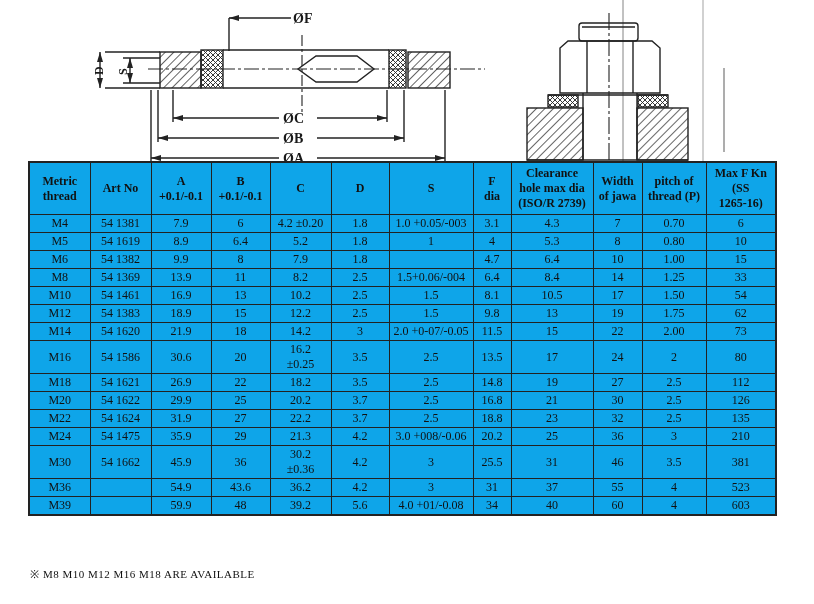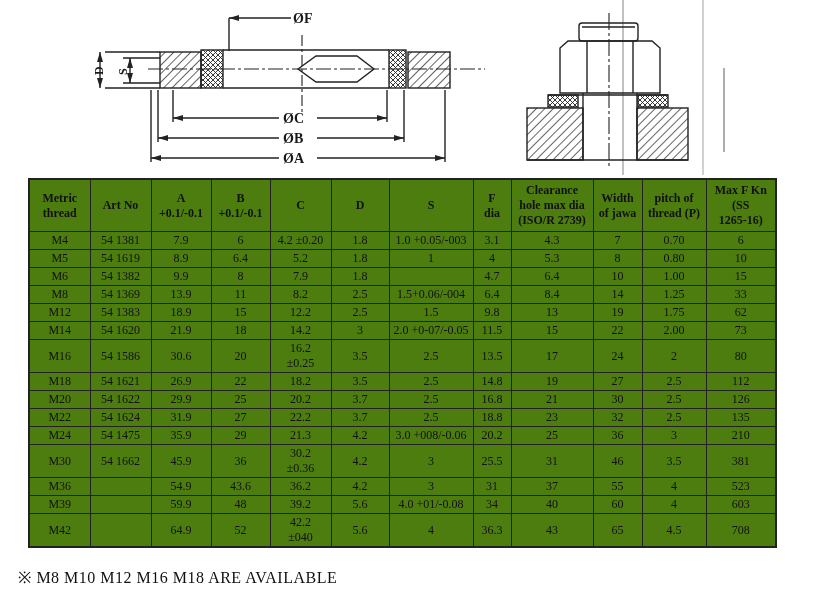--- a/index.html
+++ b/index.html
@@ -8,37 +8,37 @@
     background:#ffffff;
     font-family:"Liberation Serif", serif;
     color:#111;
     position:relative;
     overflow:hidden;
   }
   .drawing { position:absolute; }
   .drawing svg { display:block; }
   svg text { font-family:"Liberation Serif", serif; font-weight:bold; fill:#1a1a1a; }
   table.spec {
-    position:absolute; left:28px; top:178px;
+    position:absolute; left:28px; top:161px;
     border-collapse:collapse; table-layout:fixed; width:747px;
     border:2px solid #222;
-    background:#4d7c0f;
+    background:#0ea5e9;
   }
   .spec th, .spec td {
     border:1px solid #222;
     text-align:center; vertical-align:middle;
     white-space:pre-line;
     font-size:12px; line-height:1.25;
     padding:1px 2px; overflow:hidden;
   }
   .spec th { font-weight:bold; padding:3px 1px; }
   .spec td { height:17px; font-weight:normal; }
   .note {
-    position:absolute; left:18px; top:566px;
-    font-size:16px; letter-spacing:0.5px; color:#111;
+    position:absolute; left:30px; top:566px;
+    font-size:11px; letter-spacing:0.5px; color:#111;
   }
 </style>
 </head>
 <body>
 
 <div class="drawing" style="left:85px; top:5px; width:395px; height:170px;margin-left:8px;">
   <svg width="395" height="170" viewBox="0 0 395 170">
     <defs>
       <pattern id="hatch" width="6" height="6" patternUnits="userSpaceOnUse" patternTransform="rotate(45)">
         <line x1="0" y1="0" x2="0" y2="6" stroke="#222" stroke-width="1.4"></line>
@@ -238,20 +238,34 @@
         <td>8.2</td>
         <td>2.5</td>
         <td>1.5+0.06/-004</td>
         <td>6.4</td>
         <td>8.4</td>
         <td>14</td>
         <td>1.25</td>
         <td>33</td>
       </tr>
       <tr>
+        <td>M10</td>
+        <td>54 1461</td>
+        <td>16.9</td>
+        <td>13</td>
+        <td>10.2</td>
+        <td>2.5</td>
+        <td>1.5</td>
+        <td>8.1</td>
+        <td>10.5</td>
+        <td>17</td>
+        <td>1.50</td>
+        <td>54</td>
+      </tr>
+      <tr>
         <td>M12</td>
         <td>54 1383</td>
         <td>18.9</td>
         <td>15</td>
         <td>12.2</td>
         <td>2.5</td>
         <td>1.5</td>
         <td>9.8</td>
         <td>13</td>
         <td>19</td>
@@ -379,31 +393,16 @@
         <td>48</td>
         <td>39.2</td>
         <td>5.6</td>
         <td>4.0 +01/-0.08</td>
         <td>34</td>
         <td>40</td>
         <td>60</td>
         <td>4</td>
         <td>603</td>
       </tr>
-      <tr>
-        <td>M42</td>
-        <td></td>
-        <td>64.9</td>
-        <td>52</td>
-        <td>42.2
-±040</td>
-        <td>5.6</td>
-        <td>4</td>
-        <td>36.3</td>
-        <td>43</td>
-        <td>65</td>
-        <td>4.5</td>
-        <td>708</td>
-      </tr>
     </tbody>
 </table>
 
 <div class="note">※ M8 M10 M12 M16 M18 ARE AVAILABLE</div>
 
 </body></html>

